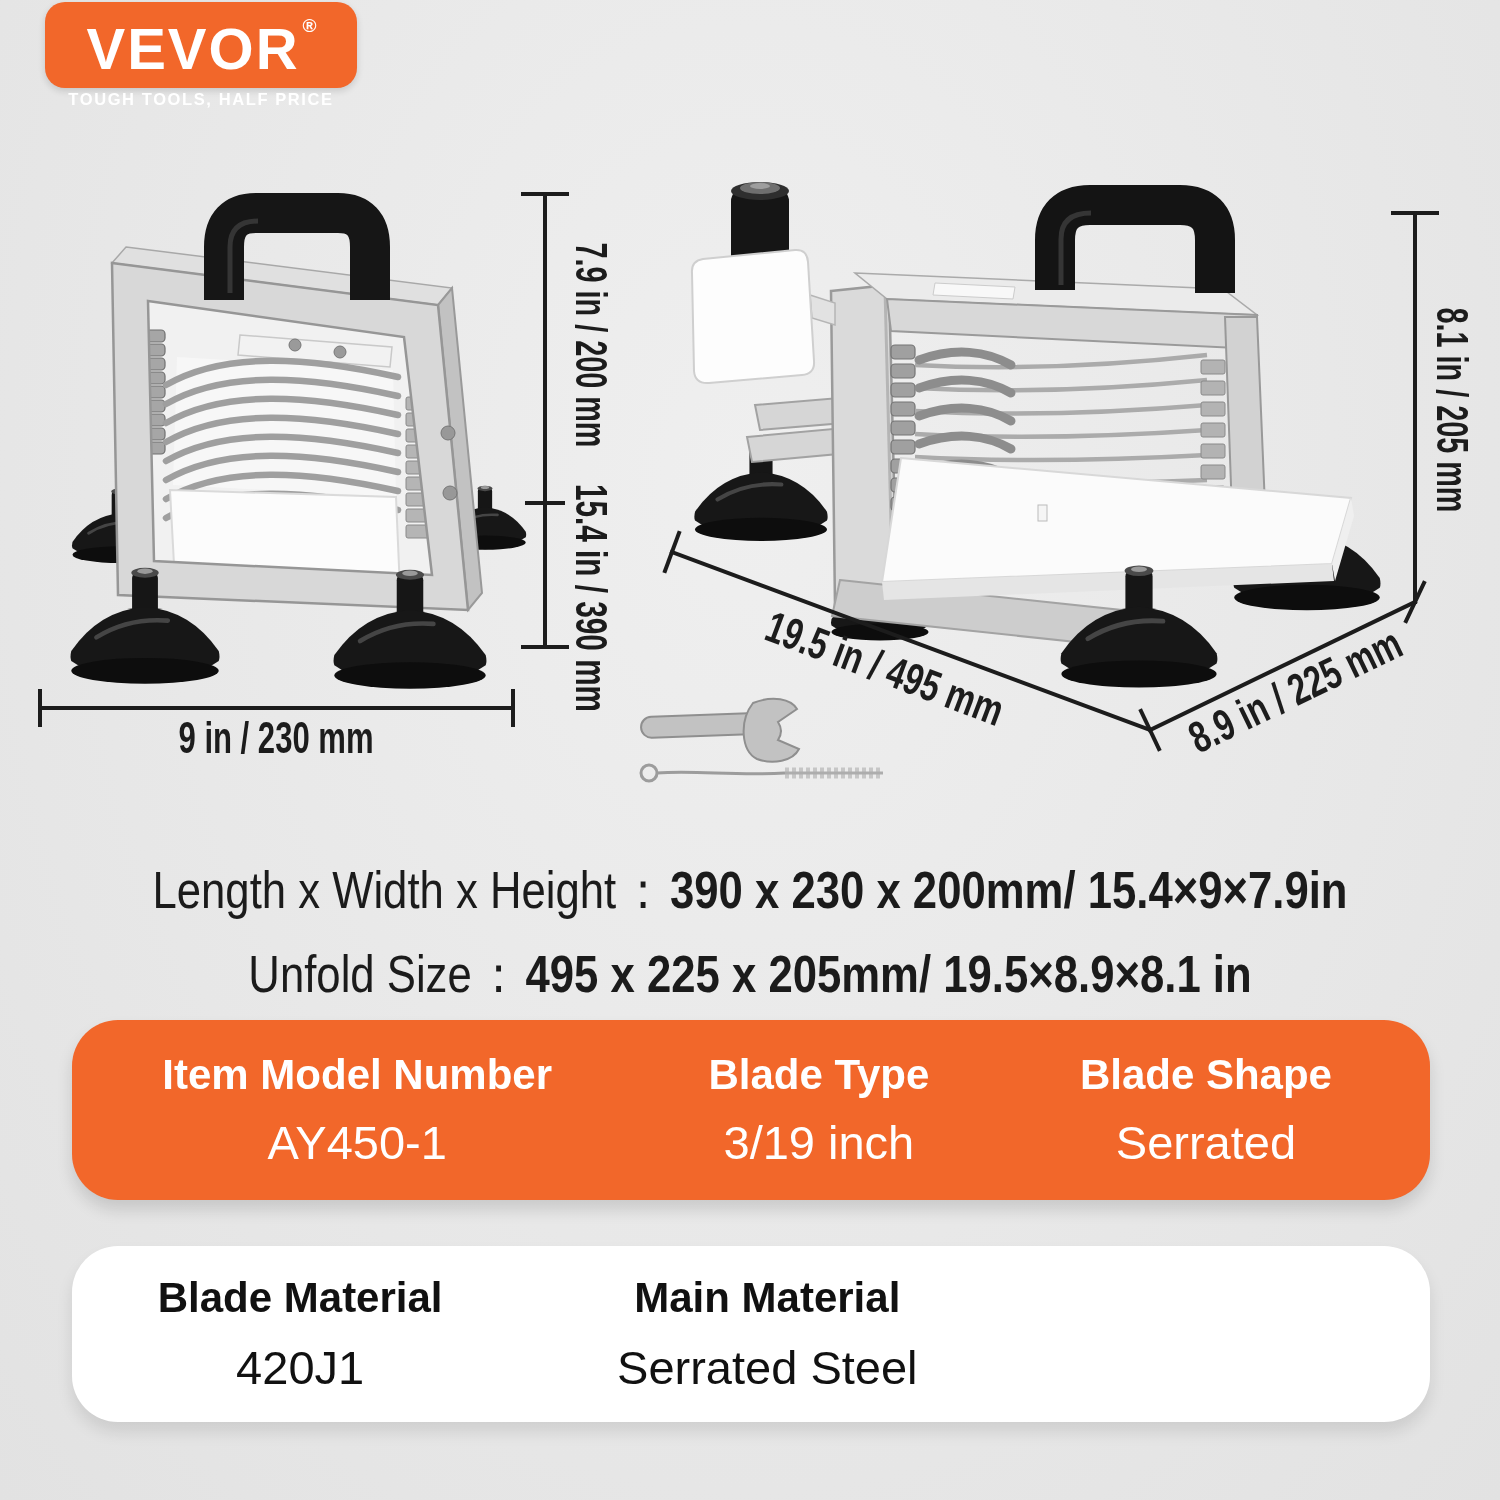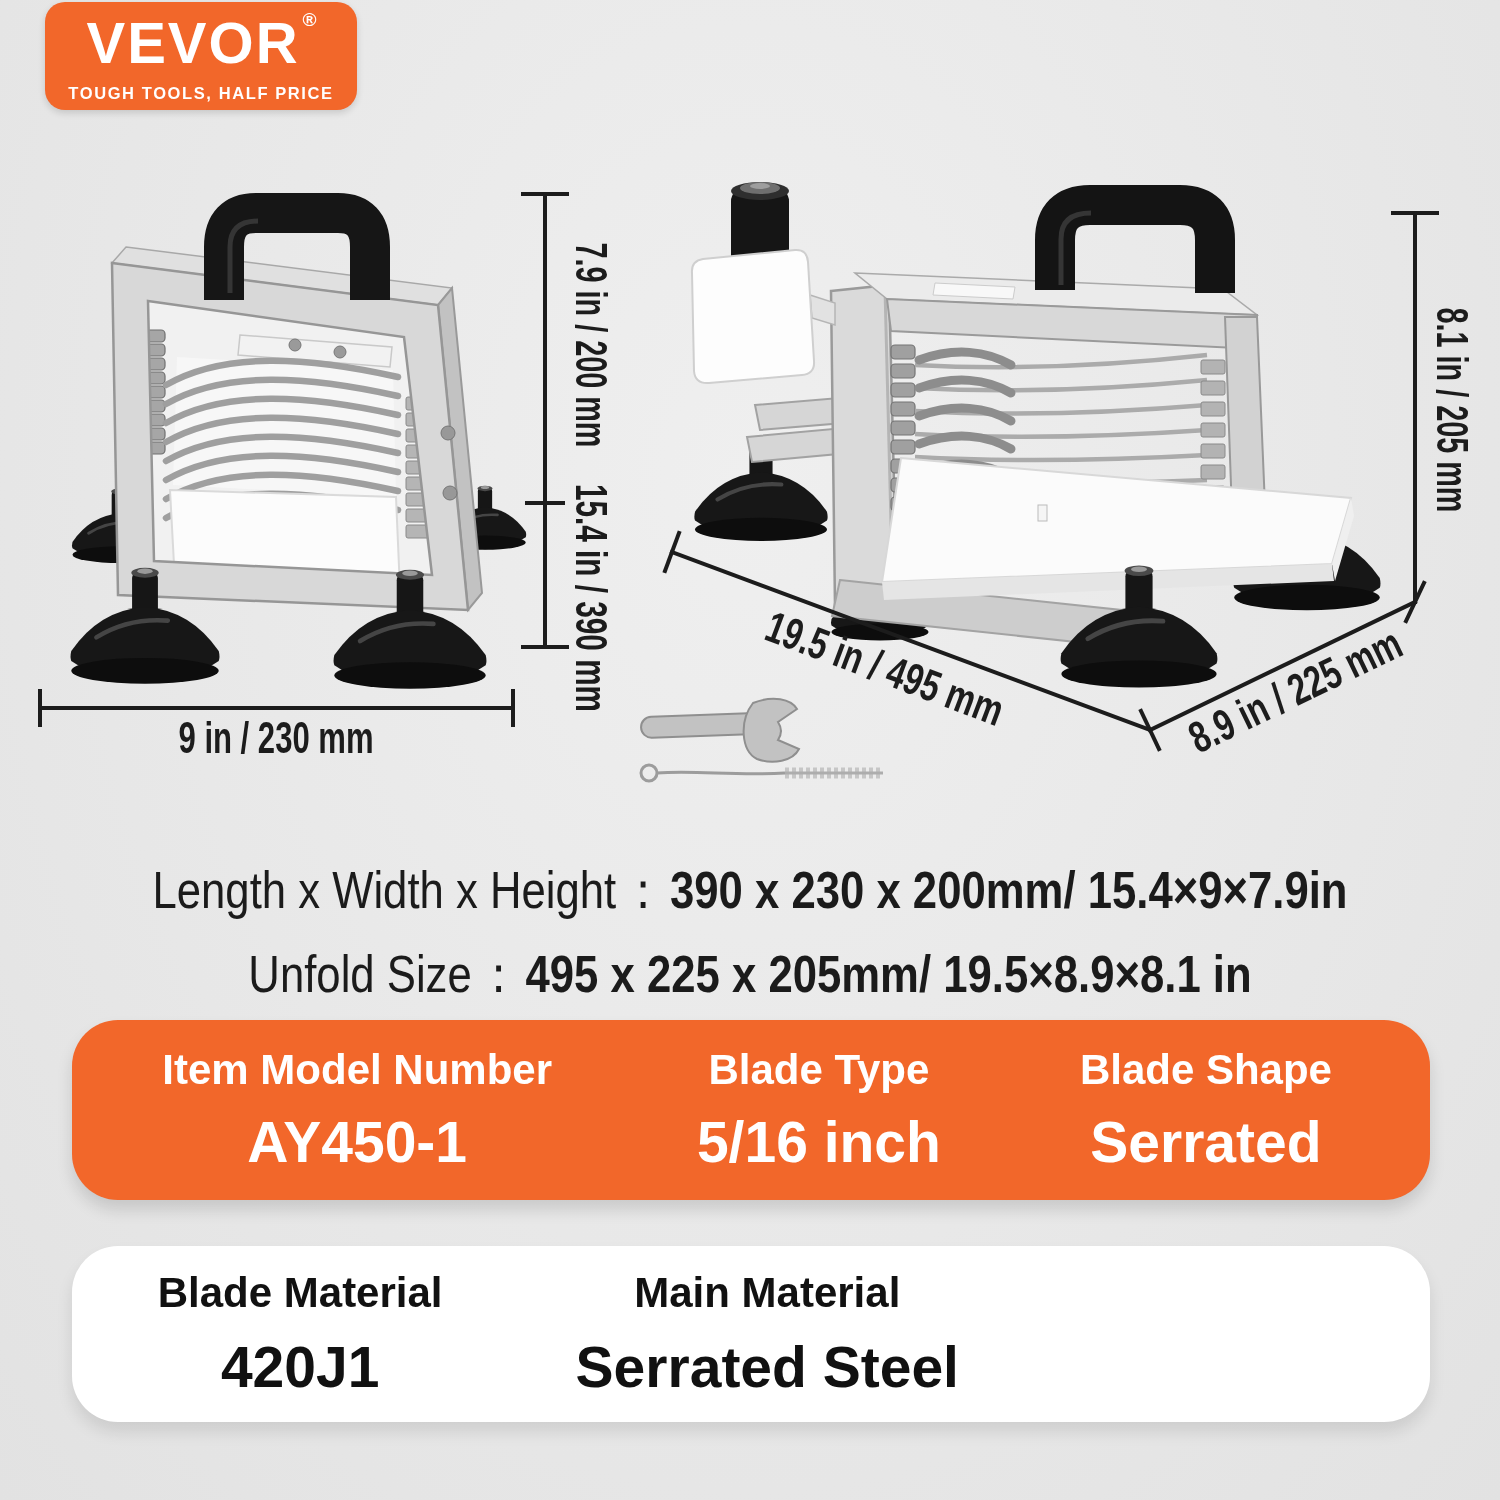--- a/index.html
+++ b/index.html
@@ -3,23 +3,23 @@
 <meta charset="utf-8">
 <style>
   html,body{margin:0;padding:0;background:#e9e9e9;}
   .page{
     position:relative;width:1500px;height:1500px;overflow:hidden;
     background:radial-gradient(ellipse at 50% 32%, #efefef 0%, #e8e8e8 55%, #e2e2e2 100%);
     font-family:"Liberation Sans", "DejaVu Sans", sans-serif;
   }
   
   .logo{
-    position:absolute;left:45px;top:2px;width:312px;height:108px;
+    position:absolute;left:45px;top:2px;width:312px;height:86px;
     background:#F2672A;border-radius:20px;color:#fff;
-    display:flex;flex-direction:column;align-items:center;padding-top:12px;box-sizing:border-box;
+    display:flex;flex-direction:column;align-items:center;padding-top:18px;box-sizing:border-box;
     box-shadow:0 3px 7px rgba(0,0,0,.14);
   }
   .logo-brand{font-size:58px;font-weight:700;letter-spacing:2px;line-height:1;position:relative;white-space:nowrap;}
   .logo-reg{font-size:19px;font-weight:700;vertical-align:top;position:relative;top:-4px;left:3px;}
   .logo-tagline{font-size:16.5px;font-weight:700;letter-spacing:1.6px;margin-top:12px;white-space:nowrap;}
   
   .hero{position:absolute;left:0;top:130px;}
   .dim-line{stroke:#1c1c1c;stroke-width:4;fill:none;stroke-linecap:square;}
   .dim-label{font-family:"Liberation Sans", "DejaVu Sans", sans-serif;font-weight:700;font-size:44px;fill:#1c1c1c;}
   
@@ -34,21 +34,21 @@
   .banner.orange{top:1020px;height:180px;background:#F2672A;color:#ffffff;box-shadow:0 10px 16px rgba(0,0,0,.13);}
   .banner.white{top:1246px;height:176px;background:#ffffff;color:#111111;box-shadow:0 10px 16px rgba(0,0,0,.10);}
   .banner-col{
     position:absolute;top:0;height:100%;transform:translateX(-50%);
     display:flex;flex-direction:column;justify-content:center;align-items:center;
     text-align:center;white-space:nowrap;
   }
   .banner.orange .banner-col{gap:23px;}
   .banner.white  .banner-col{gap:25px;}
   .col-label{font-size:42px;font-weight:700;line-height:1;}
-  .col-value{font-size:57px;font-weight:700;line-height:1;}
+  .col-value{font-size:47px;font-weight:400;line-height:1;}
 </style>
 </head>
 <body>
 
 <div class="page">
 
   <div class="logo">
     <div class="logo-brand"><span>VEVOR</span><span class="logo-reg">®</span></div>
     <div class="logo-tagline">TOUGH TOOLS, HALF PRICE</div>
   </div>
@@ -251,21 +251,21 @@
     <div class="spec-line second"><span class="spec-label">Unfold Size</span><span class="spec-colon">：</span><span class="spec-value">495 x 225 x 205mm/ 19.5×8.9×8.1 in</span></div>
   </div>
 
   <div class="banner orange">
     <div class="banner-col" style="left:21%;">
       <div class="col-label">Item Model Number</div>
       <div class="col-value">AY450-1</div>
     </div>
     <div class="banner-col" style="left:55%;">
       <div class="col-label">Blade Type</div>
-      <div class="col-value">5/16 inch</div>
+      <div class="col-value">3/19 inch</div>
     </div>
     <div class="banner-col" style="left:83.5%;">
       <div class="col-label">Blade Shape</div>
       <div class="col-value">Serrated</div>
     </div>
   </div>
 
   <div class="banner white">
     <div class="banner-col" style="left:16.8%;">
       <div class="col-label">Blade Material</div>

